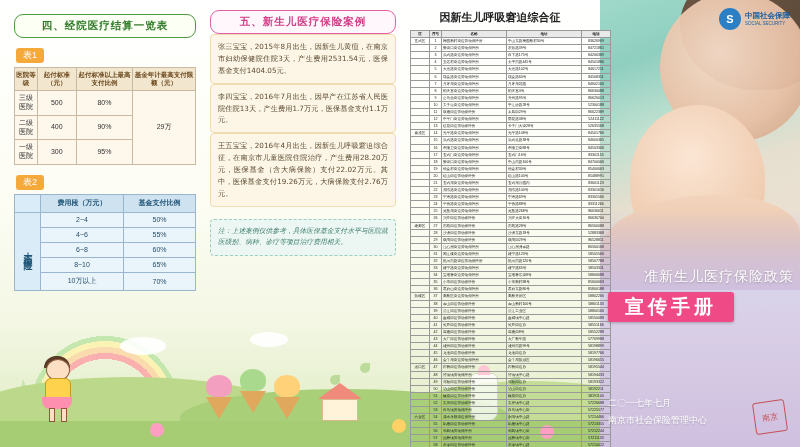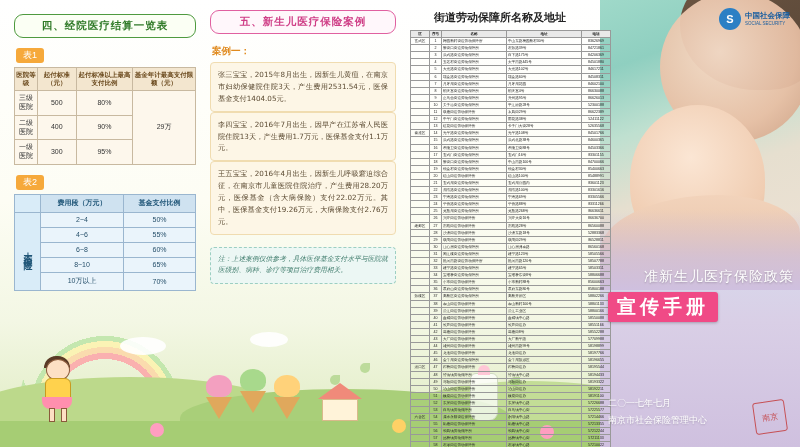--- a/index.html
+++ b/index.html
@@ -64,21 +64,21 @@
   .t3 .c-dist{width:16px;text-align:center;}
   .t3 .c-no{width:9px;text-align:center;}
   .t3 .c-name{width:62px;}
   .t3 .c-addr{width:72px;}
   .t3 .c-tel{width:26px;text-align:center;}
 
   
   .rtitle{position:absolute;left:608px;top:268px;width:186px;color:#fff;}
   .rtitle .l1{font-size:14px;letter-spacing:1px;text-shadow:0 1px 2px rgba(0,0,0,.25);text-align:right;}
   .rtitle .l2{margin-top:6px;display:inline-block;background:#f04a86;color:#fff;
-              font-size:19px;font-weight:bold;letter-spacing:4px;padding:2px 9px;border-radius:3px;
+              font-size:19px;font-weight:bold;letter-spacing:4px;padding:2px 17px;border-radius:3px;
               box-shadow:0 1px 3px rgba(0,0,0,.25);}
   .rfoot{position:absolute;left:608px;bottom:18px;width:186px;color:#ffffff;font-size:9px;
          line-height:1.9;text-align:left;text-shadow:0 1px 2px rgba(0,0,0,.2);}
   .logo{position:absolute;right:10px;top:8px;display:flex;align-items:center;gap:4px;}
   .logo .mark{width:22px;height:22px;border-radius:50%;background:#2b7fc4;color:#fff;
               font-size:11px;display:flex;align-items:center;justify-content:center;font-weight:bold;}
   .logo .ltxt{color:#1b5fa0;font-size:7.5px;line-height:1.15;font-weight:bold;}
   .stamp{position:absolute;right:14px;bottom:14px;width:30px;height:30px;border:1.5px solid #c43b3b;
          border-radius:3px;color:#c43b3b;font-size:8px;display:flex;align-items:center;
          justify-content:center;transform:rotate(-8deg);opacity:.85;}
@@ -250,30 +250,29 @@
             <td>10万以上</td>
             <td>70%</td>
           </tr>
         </tbody>
     </table>
   </div>
 
   <div class="col2">
     <div class="sec-title pink cn">五、新生儿医疗保险案例</div>
     <div id="cases">
-        <div class="case-head cn">案例一：</div>
         <div class="case-box cn">张三宝宝，2015年8月出生，因新生儿黄疸，在南京市妇幼保健院住院3天，产生费用2531.54元，医保基金支付1404.05元。</div>
         <div class="case-box cn">李四宝宝，2016年7月出生，因早产在江苏省人民医院住院13天，产生费用1.7万元，医保基金支付1.1万元。</div>
         <div class="case-box cn">王五宝宝，2016年4月出生，因新生儿呼吸窘迫综合征，在南京市儿童医院住院治疗，产生费用28.20万元，医保基金（含大病保险）支付22.02万元。其中，医保基金支付19.26万元，大病保险支付2.76万元。</div>
       </div>
     <div class="note cn">注：上述案例仅供参考，具体医保基金支付水平与医院就医级别、病种、诊疗等项目治疗费用相关。</div>
   </div>
 
   <div class="col3">
-    <h2>街道劳动保障所名称及地址</h2>
+    <h2>因新生儿呼吸窘迫综合征</h2>
     <table class="t3">
       <thead>
           <tr id="t3head">
             <th class="c-dist">区</th>
             <th class="c-no">序号</th>
             <th class="c-name">名称</th>
             <th class="c-addr">地址</th>
             <th class="c-tel">电话</th>
           </tr>
         </thead>

